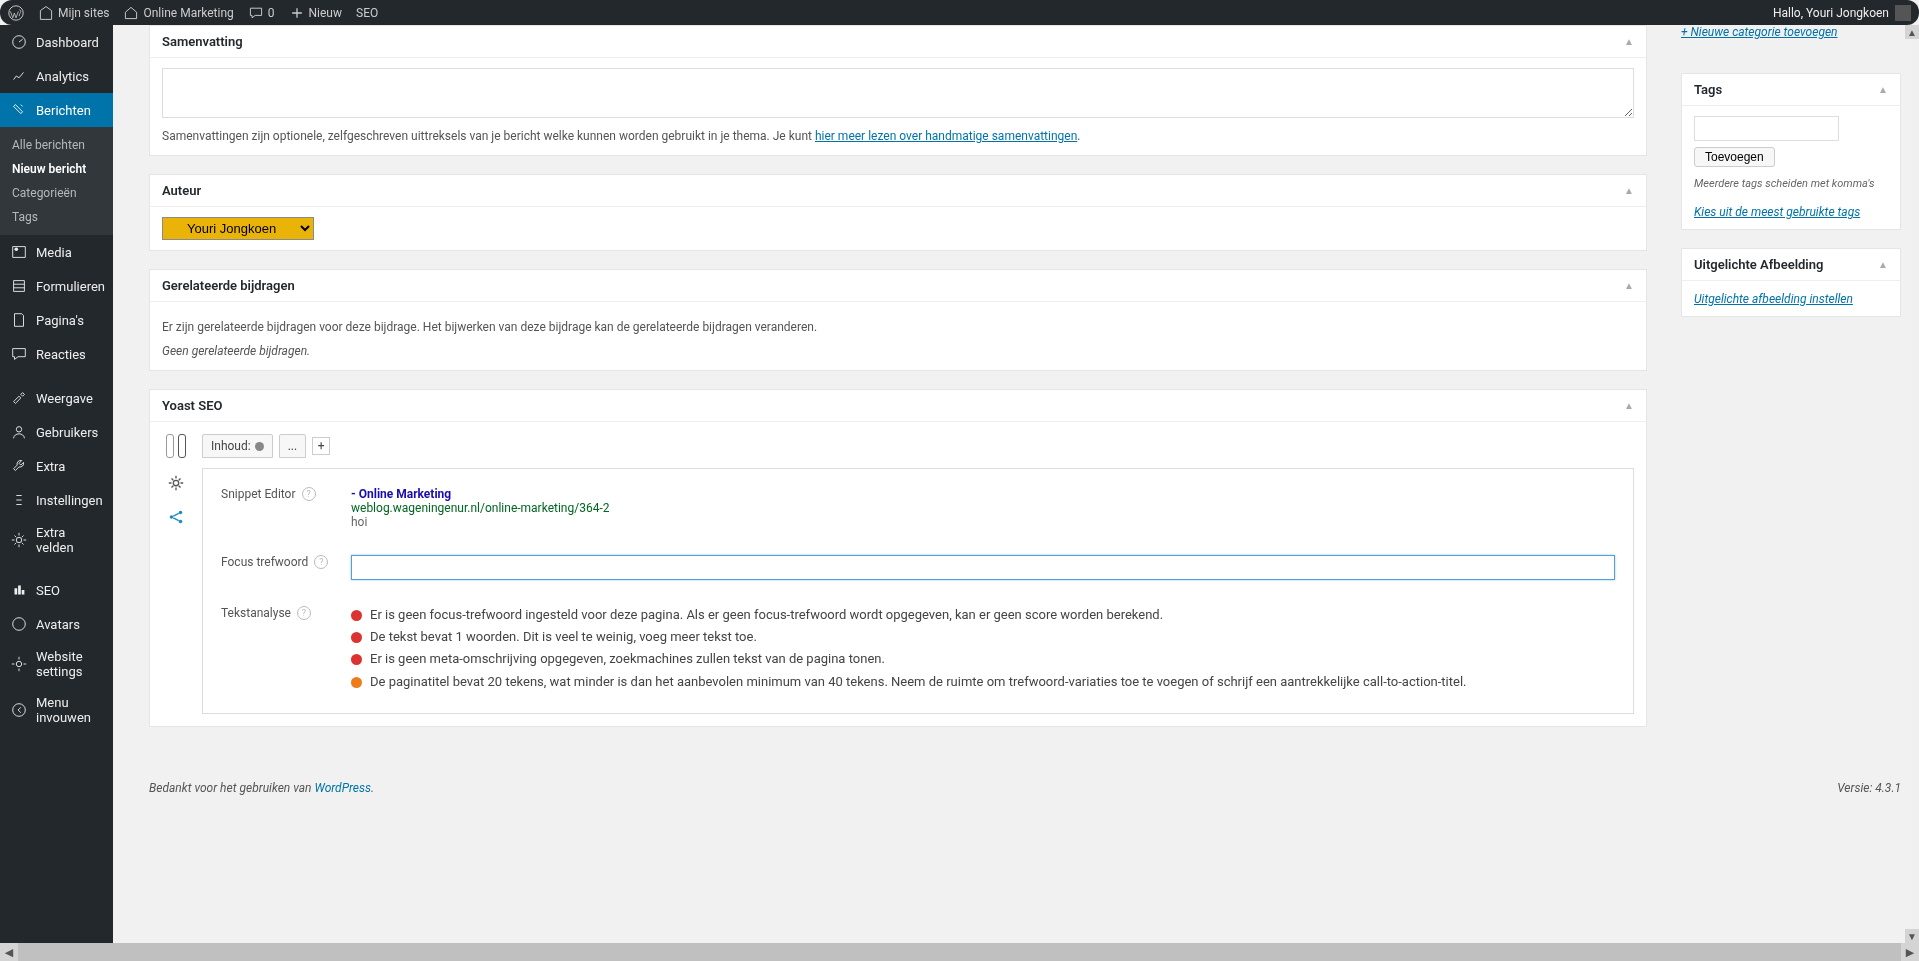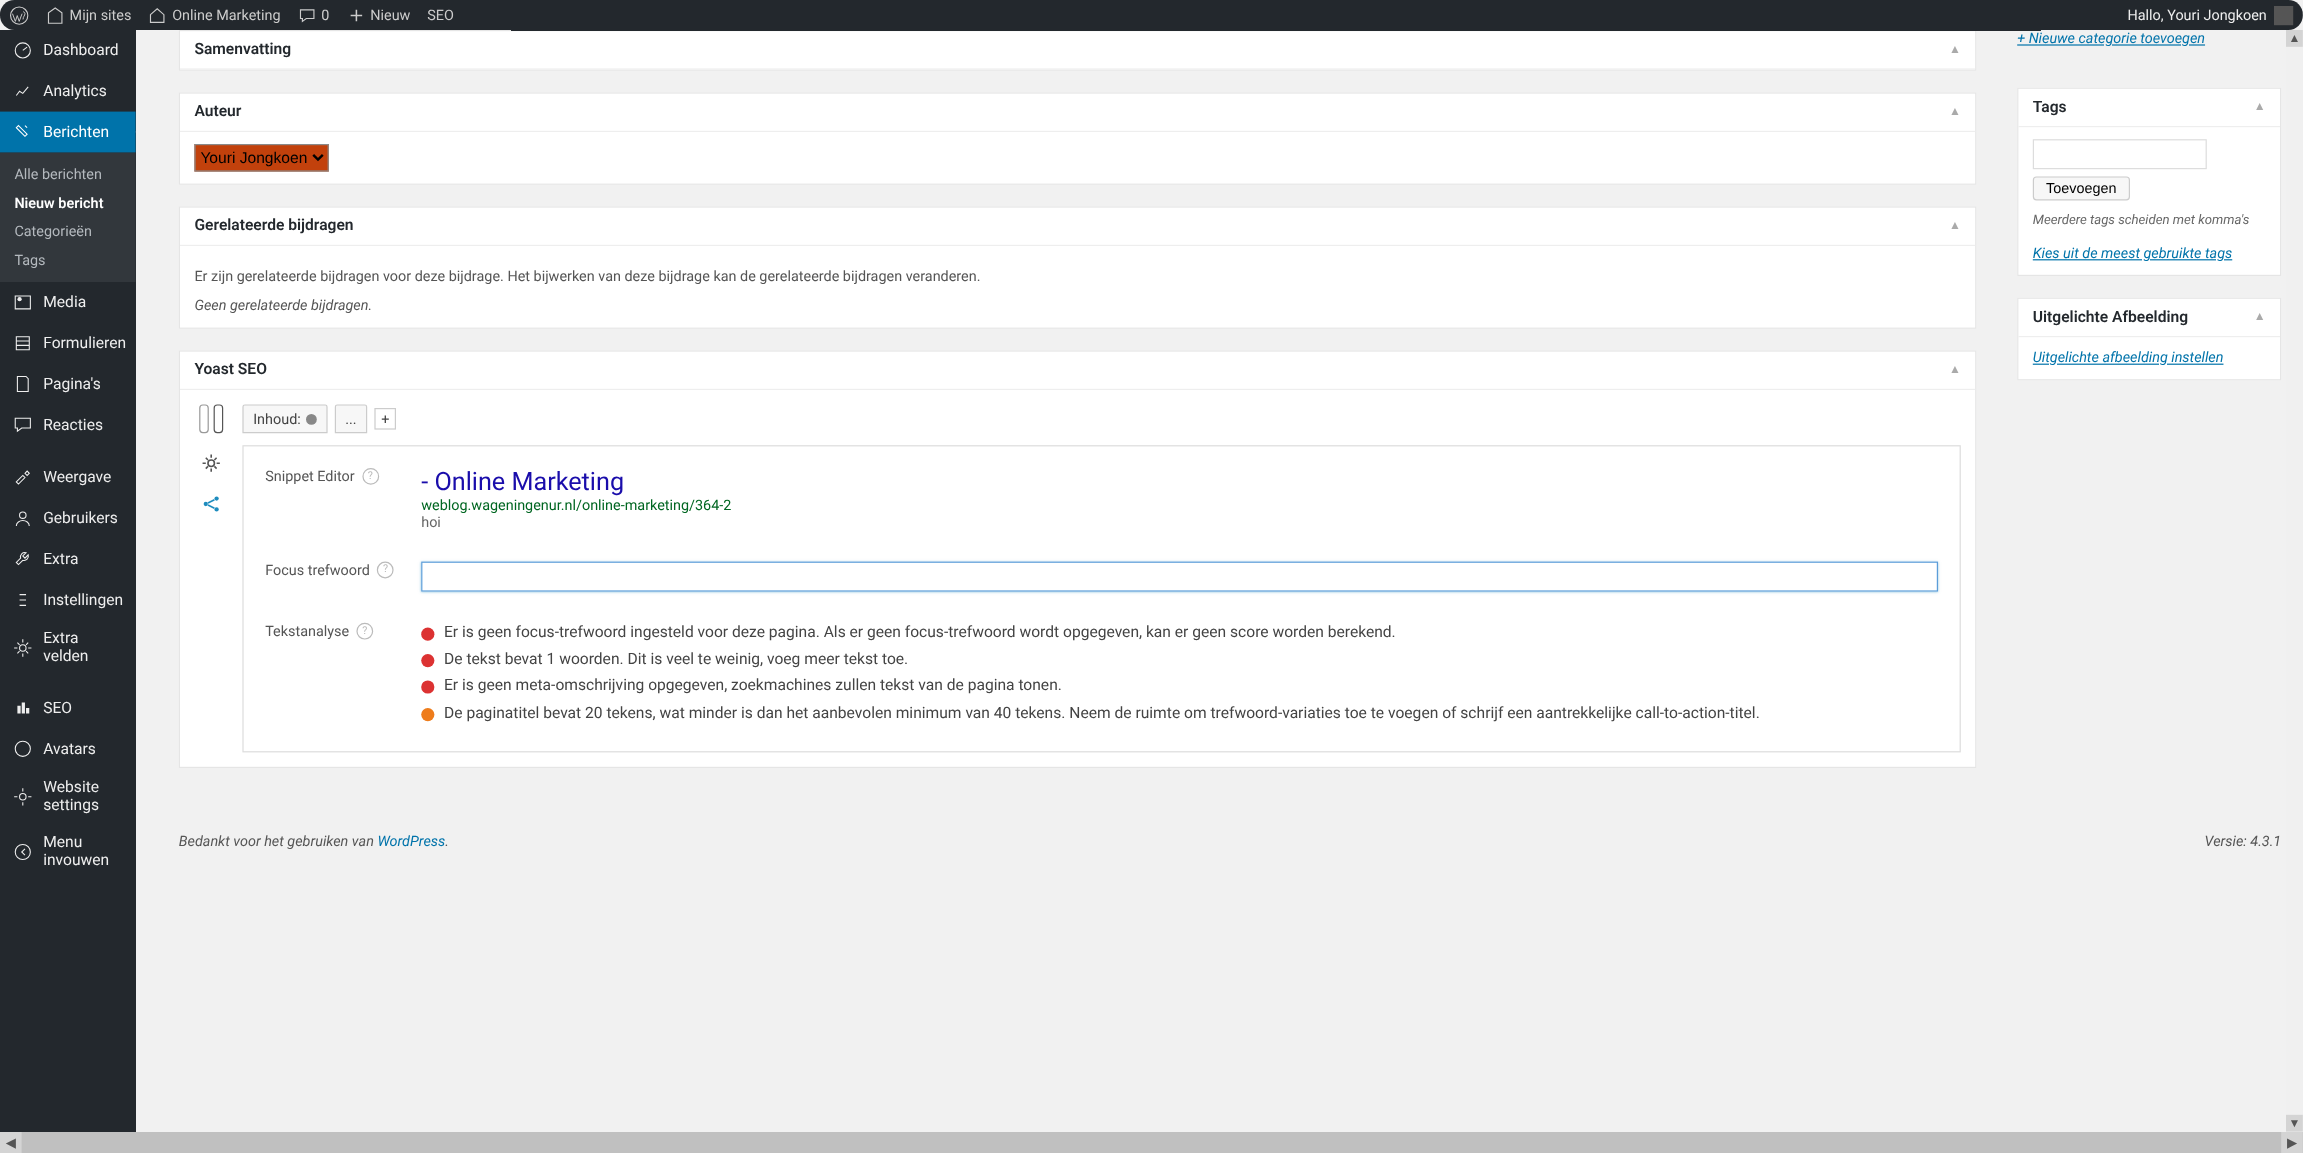--- a/index.html
+++ b/index.html
@@ -34,37 +34,37 @@
 .postbox { background: #fff; border: 1px solid #e5e5e5; margin-bottom: 18px; }
 .postbox-header { display: flex; align-items: center; justify-content: space-between; padding: 8px 12px; border-bottom: 1px solid #eee; }
 .postbox-title { font-size: 13px; font-weight: 600; color: #23282d; }
 .postbox-toggle { color: #aaa; cursor: pointer; font-size: 10px; }
 .postbox-body { padding: 10px 12px; }
 .postbox-body textarea { width: 100%; height: 50px; border: 1px solid #ddd; resize: vertical; }
 .helptext { font-size: 12px; color: #555; margin-top: 6px; line-height: 1.5; }
 .helptext a { color: #0073aa; text-decoration: underline; }
 .helptext em { font-style: italic; }
 
-select.author-select { border: 1px solid #8a8a8a; padding: 2px 0; font-size: 13px; background: #c2410c; }
+select.author-select { border: 1px solid #8a8a8a; padding: 2px 20px; font-size: 13px; background: #eab308; }
 
 
 .yoast-body { display: flex; padding: 12px; gap: 12px; }
 .yoast-tabs { display: flex; flex-direction: column; gap: 16px; align-items: center; width: 28px; }
 .yoast-tab-icon { width: 18px; height: 18px; color: #555; cursor: pointer; }
 .yoast-tab-indicator { width: 8px; height: 24px; border: 1px solid #999; border-radius: 3px; display: flex; flex-direction: column; }
 .yoast-content { flex: 1; }
 .yoast-header-tabs { display: flex; align-items: center; gap: 6px; margin-bottom: 10px; }
 .yoast-header-tab { border: 1px solid #ccc; background: #f7f7f7; padding: 4px 8px; font-size: 12px; border-radius: 2px 2px 0 0; display: flex; align-items: center; gap: 4px; cursor: pointer; }
 .yoast-add-tab { border: 1px solid #ccc; width: 18px; height: 18px; display: flex; align-items: center; justify-content: center; font-size: 12px; cursor: pointer; }
 .yoast-panel { border: 1px solid #ddd; padding: 18px; }
 .yoast-row { display: flex; margin-bottom: 26px; }
 .yoast-label { width: 130px; font-size: 12px; color: #555; display: flex; align-items: flex-start; gap: 6px; }
 .yoast-label-help { width: 14px; height: 14px; border: 1px solid #bbb; border-radius: 50%; display: inline-flex; align-items: center; justify-content: center; font-size: 9px; color: #bbb; cursor: pointer; }
 .yoast-field { flex: 1; }
-.snippet-title { color: #1a0dab; font-size: 21px; }
+.snippet-title { color: #1a0dab; font-size: 12px; font-weight: bold; }
 .snippet-url { color: #006621; font-size: 12px; }
 .snippet-desc { color: #666; font-size: 12px; }
 .focus-input { width: 100%; border: 1px solid #5b9dd9; padding: 4px 6px; font-size: 13px; outline: none; box-shadow: 0 0 2px rgba(30,140,190,.5); }
 .analysis-list { list-style: none; }
 .analysis-item { display: flex; gap: 8px; margin-bottom: 4px; font-size: 13px; line-height: 1.4; }
 .dot { width: 11px; height: 11px; border-radius: 50%; flex-shrink: 0; margin-top: 4px; }
 .dot.red { background: #dc3232; }
 .dot.orange { background: #ee7c1b; }
 
 
@@ -246,20 +246,26 @@
 </div>
 
 <div class="main">
   <div class="content-row">
     <div class="content-main">
 
       <div class="postbox" style="margin-top:0;">
         <div class="postbox-header">
           <span class="postbox-title">Samenvatting</span>
           <span class="postbox-toggle">▲</span>
+        </div>
+        <div class="postbox-body">
+          <textarea style=""></textarea>
+          <p class="helptext">
+            <span>Samenvattingen zijn optionele, zelfgeschreven uittreksels van je bericht welke kunnen worden gebruikt in je thema. Je kunt </span><a>hier meer lezen over handmatige samenvattingen</a><span>.</span>
+          </p>
         </div>
       </div>
 
       <div class="postbox">
         <div class="postbox-header">
           <span class="postbox-title">Auteur</span>
           <span class="postbox-toggle">▲</span>
         </div>
         <div class="postbox-body">
           <select class="author-select">

